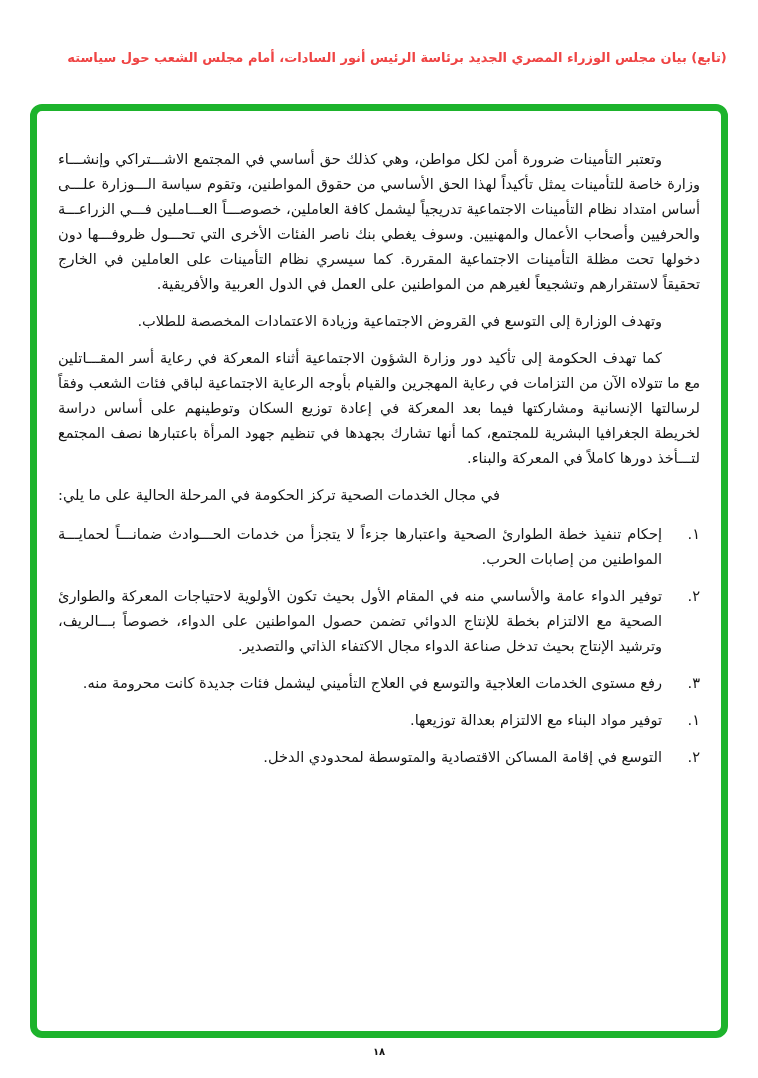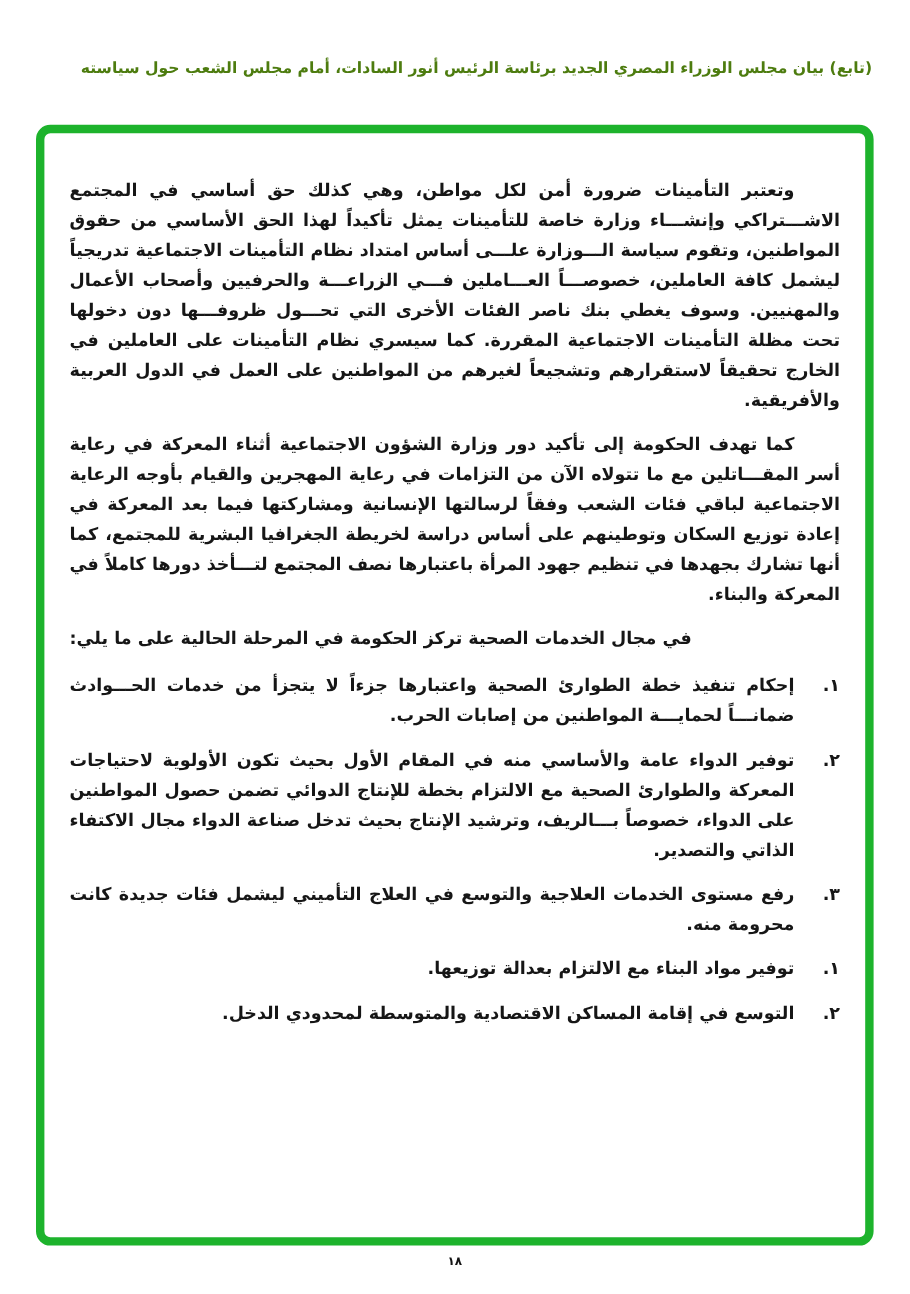--- a/index.html
+++ b/index.html
@@ -15,42 +15,42 @@
   .page-header {
     position: absolute;
     top: 50px;
     left: 0;
     right: 0;
     text-align: center;
     direction: rtl;
     font-size: 13px;
     font-weight: 700;
     letter-spacing: 0;
-    color: #4d7c0f;
+    color: #ef4444;
     padding-left: 36px;
   }
   .green-frame {
     position: absolute;
     left: 30px;
     top: 104px;
     width: 684px;
     height: 920px;
     border: 7px solid #1db32c;
     border-radius: 12px;
     box-sizing: content-box;
   }
   .doc-content {
     position: absolute;
     top: 146px;
     right: 58px;
     width: 642px;
     direction: rtl;
     text-align: justify;
     font-size: 14.6px;
-    font-weight: 700;
+    font-weight: 400;
     line-height: 25px;
     color: #161616;
   }
   .para {
     margin: 0 0 12px 0;
     text-indent: 38px;
     text-align: justify;
   }
   .lead {
     margin: 2px 0 14px 0;
@@ -90,20 +90,21 @@
 <body>
 
 <div class="page-header">(تابع) بيان مجلس الوزراء المصري الجديد برئاسة الرئيس أنور السادات، أمام مجلس الشعب حول سياسته</div>
 
 <div class="green-frame" style="border-color: rgb(29, 179, 44);"></div>
 
 <div class="doc-content">
 
   <p class="para">وتعتبر التأمينات ضرورة أمن لكل مواطن، وهي كذلك حق أساسي في المجتمع الاشـــتراكي وإنشـــاء وزارة خاصة للتأمينات يمثل تأكيداً لهذا الحق الأساسي من حقوق المواطنين، وتقوم سياسة الـــوزارة علـــى أساس امتداد نظام التأمينات الاجتماعية تدريجياً ليشمل كافة العاملين، خصوصـــاً العـــاملين فـــي الزراعـــة والحرفيين وأصحاب الأعمال والمهنيين. وسوف يغطي بنك ناصر الفئات الأخرى التي تحـــول ظروفـــها دون دخولها تحت مظلة التأمينات الاجتماعية المقررة. كما سيسري نظام التأمينات على العاملين في الخارج تحقيقاً لاستقرارهم وتشجيعاً لغيرهم من المواطنين على العمل في الدول العربية والأفريقية.</p>
 
+  <p class="para">وتهدف الوزارة إلى التوسع في القروض الاجتماعية وزيادة الاعتمادات المخصصة للطلاب.</p>
 
   <p class="para">كما تهدف الحكومة إلى تأكيد دور وزارة الشؤون الاجتماعية أثناء المعركة في رعاية أسر المقـــاتلين مع ما تتولاه الآن من التزامات في رعاية المهجرين والقيام بأوجه الرعاية الاجتماعية لباقي فئات الشعب وفقاً لرسالتها الإنسانية ومشاركتها فيما بعد المعركة في إعادة توزيع السكان وتوطينهم على أساس دراسة لخريطة الجغرافيا البشرية للمجتمع، كما أنها تشارك بجهدها في تنظيم جهود المرأة باعتبارها نصف المجتمع لتـــأخذ دورها كاملاً في المعركة والبناء.</p>
 
   <p class="lead">في مجال الخدمات الصحية تركز الحكومة في المرحلة الحالية على ما يلي:</p>
 
   <div class="num-list">
     <div class="num-item">
       <span class="num">١.</span>
       <span class="itext">إحكام تنفيذ خطة الطوارئ الصحية واعتبارها جزءاً لا يتجزأ من خدمات الحـــوادث ضمانـــاً لحمايـــة المواطنين من إصابات الحرب.</span>
     </div>

